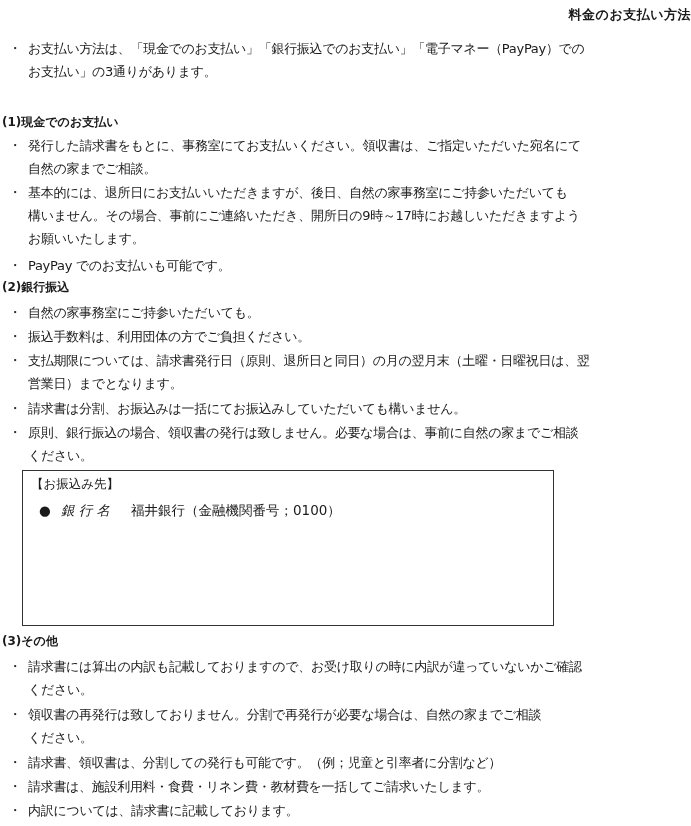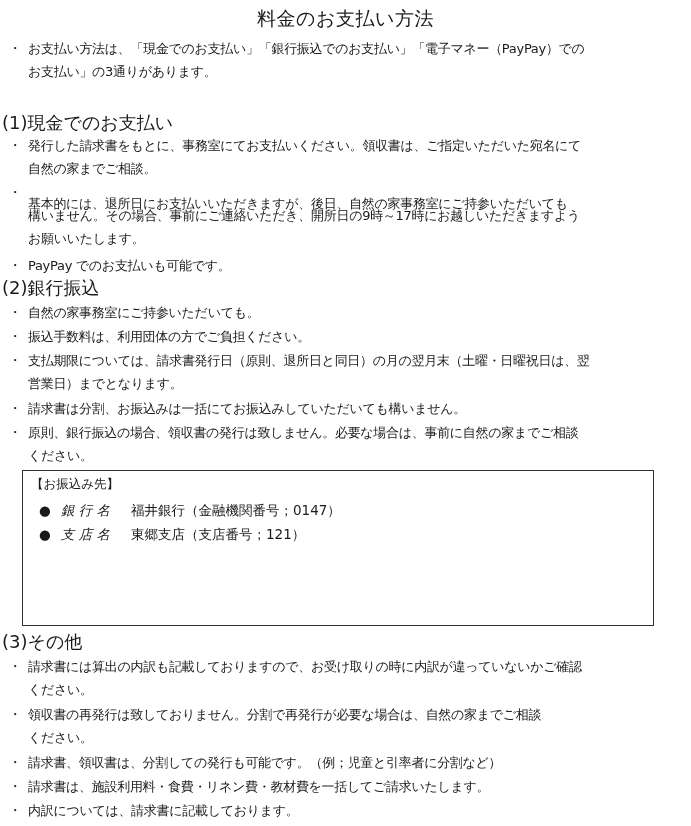--- a/index.html
+++ b/index.html
@@ -4,35 +4,35 @@
   <style>
     html, body { margin: 0; padding: 0; background: #ffffff; }
     body {
       width: 691px; height: 826px; overflow: hidden;
       font-family: "DejaVu Sans", "Liberation Sans", sans-serif;
       color: #1a1a1a; position: relative;
     }
     .page { position: absolute; left: 0; top: 0; width: 691px; }
     .title {
       position: absolute; left: 0; width: 691px; top: 6px;
-      text-align: center; font-size: 19px; font-weight: normal; letter-spacing: 0.5px;
+      text-align: right; font-size: 13px; font-weight: bold; letter-spacing: 0.5px;
     }
     .line {
       position: absolute; left: 28px; font-size: 13px; line-height: 23px;
       white-space: nowrap; letter-spacing: -0.3px;
     }
     .bullet {
       position: absolute; left: 8px; font-size: 14px; line-height: 23px;
     }
     .heading {
-      position: absolute; left: 2px; font-size: 18px; line-height: 23px;
-      font-weight: normal; white-space: nowrap;
+      position: absolute; left: 2px; font-size: 12px; line-height: 23px;
+      font-weight: bold; white-space: nowrap;
     }
     .box {
-      position: absolute; left: 22px; top: 470px; width: 632px; height: 156px;
+      position: absolute; left: 22px; top: 470px; width: 532px; height: 156px;
       border: 1.5px solid #333; box-sizing: border-box;
     }
     .box-title {
       position: absolute; left: 8px; top: 3px; font-size: 12.5px; line-height: 20px;
     }
     .box-row {
       position: absolute; left: 16px; font-size: 13.5px; line-height: 22px; white-space: nowrap;
     }
     .box-row .dot { display: inline-block; width: 22px; }
     .box-row .lbl { display: inline-block; width: 70px; letter-spacing: 0; font-style: italic; }
@@ -47,21 +47,21 @@
 
   <span class="bullet" style="top:37px">・</span>
   <div class="line" style="top:37px">お支払い方法は、「現金でのお支払い」「銀行振込でのお支払い」「電子マネー（PayPay）での</div>
   <div class="line" style="top:60px">お支払い」の3通りがあります。</div>
 
   <div class="heading" style="top:111px">(1)現金でのお支払い</div>
   <span class="bullet" style="top:134px">・</span>
   <div class="line" style="top:134px">発行した請求書をもとに、事務室にてお支払いください。領収書は、ご指定いただいた宛名にて</div>
   <div class="line" style="top:157px">自然の家までご相談。</div>
   <span class="bullet" style="top:181px">・</span>
-  <div class="line" style="top:192px">基本的には、退所日にお支払いいただきますが、後日、自然の家事務室にご持参いただいても</div>
+  <div class="line" style="top:181px">基本的には、退所日にお支払いいただきますが、後日、自然の家事務室にご持参いただいても</div>
   <div class="line" style="top:204px">構いません。その場合、事前にご連絡いただき、開所日の9時～17時にお越しいただきますよう</div>
   <div class="line" style="top:227px">お願いいたします。</div>
   <span class="bullet" style="top:254px">・</span>
   <div class="line" style="top:254px">PayPay でのお支払いも可能です。</div>
 
   <div class="heading" style="top:276px">(2)銀行振込</div>
   <span class="bullet" style="top:301px">・</span>
   <div class="line" style="top:301px">自然の家事務室にご持参いただいても。</div>
   <span class="bullet" style="top:325px">・</span>
   <div class="line" style="top:325px">振込手数料は、利用団体の方でご負担ください。</div>
@@ -70,24 +70,21 @@
   <div class="line" style="top:372px">営業日）までとなります。</div>
   <span class="bullet" style="top:397px">・</span>
   <div class="line" style="top:397px">請求書は分割、お振込みは一括にてお振込みしていただいても構いません。</div>
   <span class="bullet" style="top:421px">・</span>
   <div class="line" style="top:421px">原則、銀行振込の場合、領収書の発行は致しません。必要な場合は、事前に自然の家までご相談</div>
   <div class="line" style="top:444px">ください。</div>
 
   <div class="box">
     <div class="box-title">【お振込み先】</div>
     <div class="box-row" style="top:28px">
-      <span class="dot">●</span><span class="lbl">銀 行 名</span><span class="val">福井銀行（金融機関番号；0147）</span>
-    </div>
-    <div class="box-row" style="top:52px">
-      <span class="dot">●</span><span class="lbl">支 店 名</span><span class="val">東郷支店（支店番号；121）</span>
+      <span class="dot">●</span><span class="lbl">銀 行 名</span><span class="val">福井銀行（金融機関番号；0100）</span>
     </div>
   </div>
 
   <div class="heading" style="top:630px">(3)その他</div>
   <span class="bullet" style="top:655px">・</span>
   <div class="line" style="top:655px">請求書には算出の内訳も記載しておりますので、お受け取りの時に内訳が違っていないかご確認</div>
   <div class="line" style="top:678px">ください。</div>
   <span class="bullet" style="top:703px">・</span>
   <div class="line" style="top:703px">領収書の再発行は致しておりません。分割で再発行が必要な場合は、自然の家までご相談</div>
   <div class="line" style="top:726px">ください。</div>

